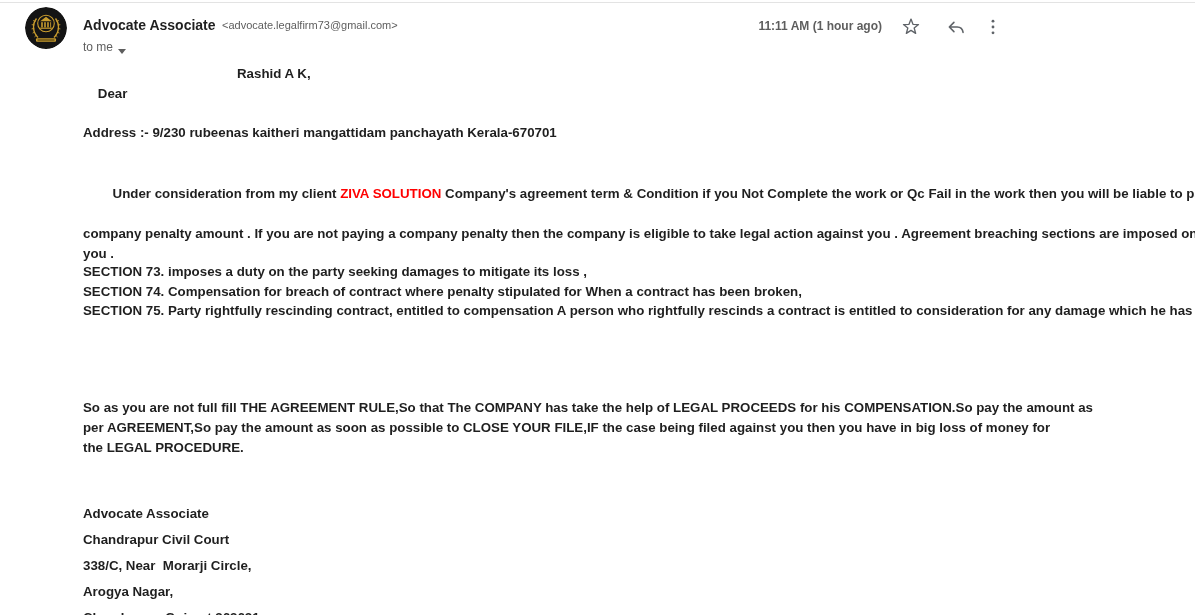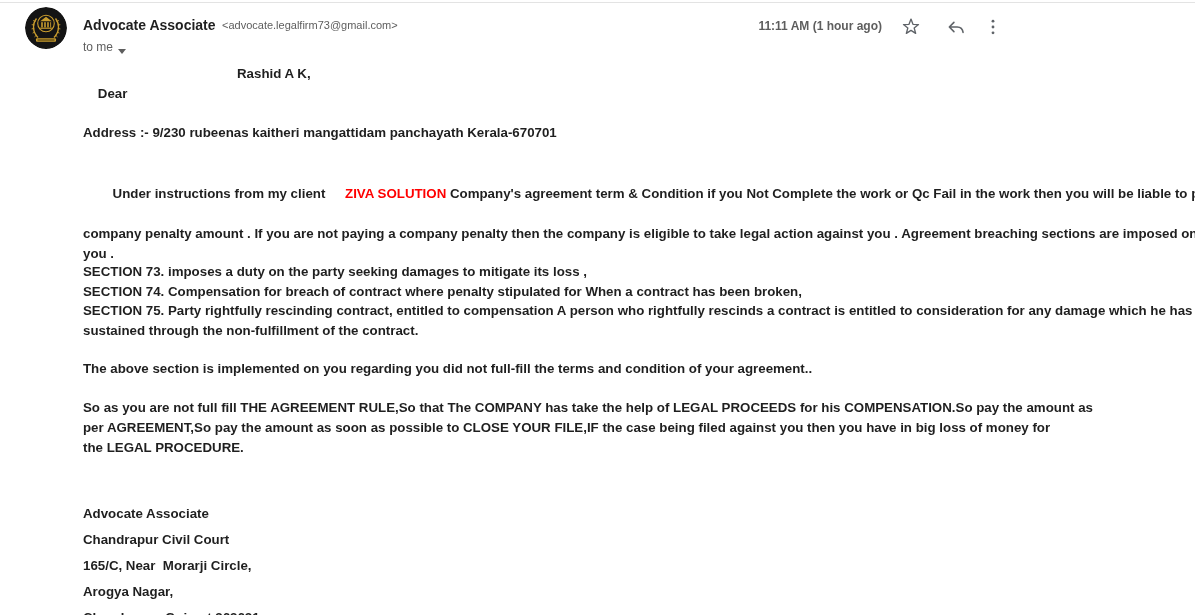--- a/index.html
+++ b/index.html
@@ -35,21 +35,21 @@
   .salutation { top:64px; }
   .salutation .name { position:absolute; left:154px; top:0; }
   .address { top:123px; }
   .para1 { top:164px; }
   .sections { top:262px; line-height:19.7px; }
   .sections .line { line-height:19.7px; }
   .above { top:359px; }
   .soas { top:398px; }
   .signature { top:501px; }
   .signature .line { line-height:26px; }
-  .red { color:#ff0000;margin-left:16px; }
+  .red { color:#ff0000; }
 </style>
 </head>
 <body>
 
 <div class="page">
   <div class="top-hairline"></div>
 
   <div class="avatar">
     <svg width="42" height="42" viewBox="0 0 42 42">
       <circle cx="21" cy="21" r="21" fill="#141414"></circle>
@@ -97,41 +97,39 @@
 
   <div class="abs salutation line">
     <span>Dear</span>
     <span class="name">Rashid A K,</span>
   </div>
 
   <div class="abs address line">Address :- 9/230 rubeenas kaitheri mangattidam panchayath Kerala-670701</div>
 
   <div class="abs para1">
     <div class="line">
-      <span>  Under instructions from my client </span><span class="red">ZIVA SOLUTION</span><span> Company's agreement term &amp; Condition if you Not Complete the work or Qc Fail in the work then you will be liable to pay the</span>
+      <span>  Under consideration from my client </span><span class="red">ZIVA SOLUTION</span><span> Company's agreement term &amp; Condition if you Not Complete the work or Qc Fail in the work then you will be liable to pay the</span>
     </div>
     <div class="line">company penalty amount . If you are not paying a company penalty then the company is eligible to take legal action against you . Agreement breaching sections are imposed on</div>
     <div class="line">you .</div>
   </div>
 
   <div class="abs sections">
     <div class="line">SECTION 73. imposes a duty on the party seeking damages to mitigate its loss ,</div>
     <div class="line">SECTION 74. Compensation for breach of contract where penalty stipulated for When a contract has been broken,</div>
     <div class="line">SECTION 75. Party rightfully rescinding contract, entitled to compensation A person who rightfully rescinds a contract is entitled to consideration for any damage which he has</div>
-    <div class="line">sustained through the non-fulfillment of the contract.</div>
   </div>
 
-  <div class="abs above line">The above section is implemented on you regarding you did not full-fill the terms and condition of your agreement..</div>
 
   <div class="abs soas">
     <div class="line">So as you are not full fill THE AGREEMENT RULE,So that The COMPANY has take the help of LEGAL PROCEEDS for his COMPENSATION.So pay the amount as</div>
     <div class="line">per AGREEMENT,So pay the amount as soon as possible to CLOSE YOUR FILE,IF the case being filed against you then you have in big loss of money for</div>
     <div class="line">the LEGAL PROCEDURE.</div>
   </div>
 
   <div class="abs signature">
     <div class="line">Advocate Associate</div>
     <div class="line">Chandrapur Civil Court</div>
-    <div class="line">165/C, Near  Morarji Circle,</div>
+    <div class="line">338/C, Near  Morarji Circle,</div>
     <div class="line">Arogya Nagar,</div>
     <div class="line">Chandrapur, Gujarat 363621</div>
   </div>
 </div>
 
 </body></html>

